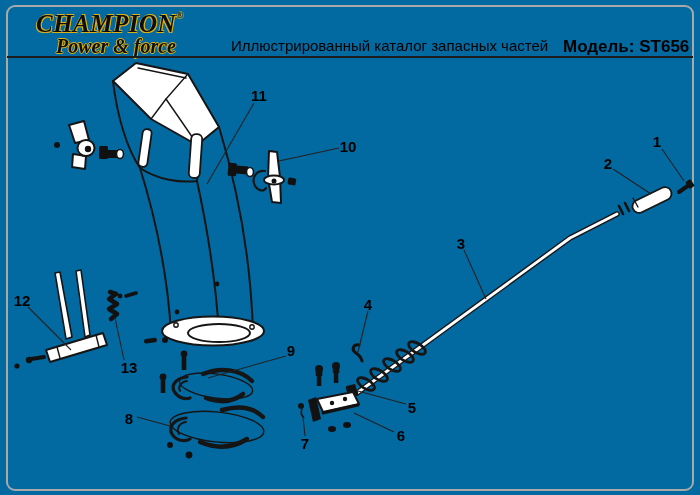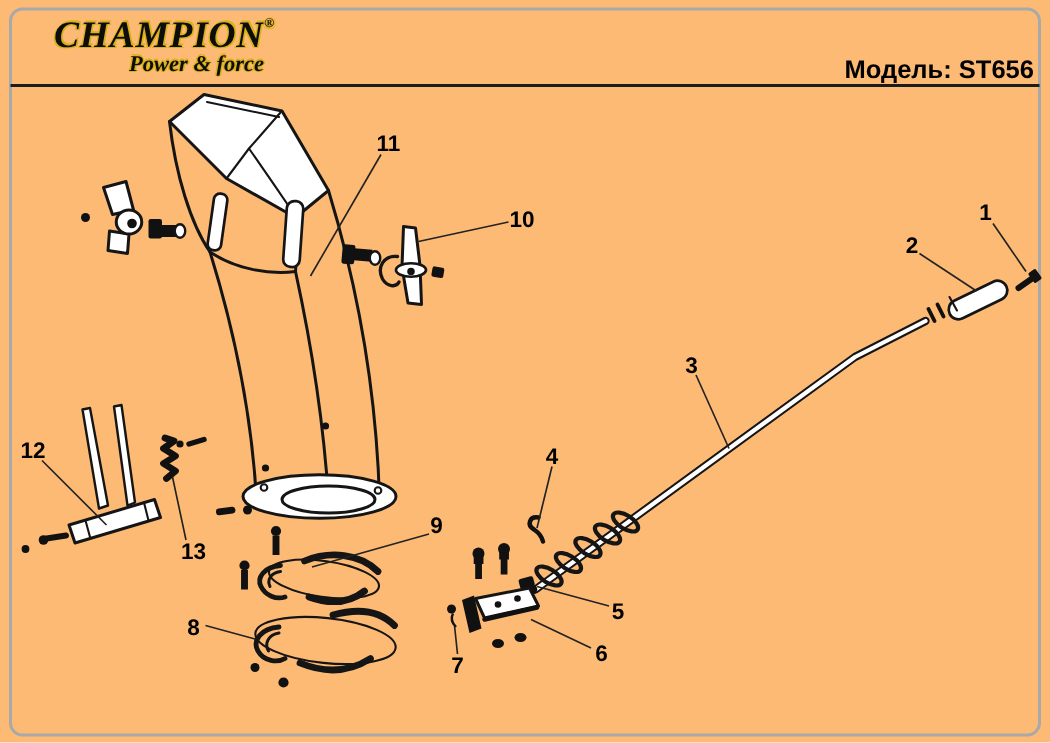--- a/index.html
+++ b/index.html
@@ -1,26 +1,26 @@
 <!DOCTYPE html>
 <html><head>
 <meta charset="utf-8">
 <style>
   html,body{margin:0;padding:0;background:#fff;}
-  .page{position:relative;width:700px;height:495px;background:#fdba74;overflow:hidden;
+  .page{position:relative;width:700px;height:495px;background:#0369a1;overflow:hidden;
         font-family:"Liberation Sans",sans-serif;}
   .page-border{position:absolute;left:6px;top:5px;right:6px;bottom:4px;
         border:2px solid #a9a9a9;border-radius:9px;pointer-events:none;}
   .logo{position:absolute;left:36px;top:11px;width:142px;line-height:1;}
   .brand{font-family:"Liberation Serif",serif;font-style:italic;font-weight:bold;
         font-size:25px;color:#0d0d0d;letter-spacing:.5px;white-space:nowrap;
         text-shadow:1px 1px 0 #d9b117,-1px 1px 0 #d9b117,1px -1px 0 #d9b117;}
   .brand sup{font-size:9px;vertical-align:top;}
   .tagline{font-family:"Liberation Serif",serif;font-style:italic;font-weight:bold;
-        font-size:15px;color:#0d0d0d;text-align:right;margin-top:0px;padding-right:2px;
+        font-size:20px;color:#0d0d0d;text-align:right;margin-top:0px;padding-right:2px;
         text-shadow:1px 0 0 #d9b117,-1px 0 0 #d9b117,0 1px 0 #d9b117,0 -1px 0 #d9b117;}
   .doc-title{position:absolute;left:231px;top:37px;font-size:15px;color:#000;}
   .doc-model{position:absolute;left:563px;top:37px;font-size:17px;font-weight:bold;color:#000;}
   .header-rule{position:absolute;left:7px;right:7px;top:56px;border-top:2px solid #1c1c1c;}
   svg.figure{position:absolute;left:0;top:0;}
   .ln{stroke:#151515;stroke-width:2;fill:none;stroke-linecap:round;stroke-linejoin:round;}
   .thin{stroke-width:1.4;}
   .thick{stroke-width:4.5;}
   .solid{fill:#111;stroke:none;}
   .wt{fill:#fff;}
@@ -30,20 +30,21 @@
 </head>
 <body>
 
 <div class="page">
   <div class="page-border"></div>
 
   <div class="logo">
     <div class="brand"><span>CHAMPION</span><sup>®</sup></div>
     <div class="tagline">Power &amp; force</div>
   </div>
+  <div class="doc-title">Иллюстрированный каталог запасных частей</div>
   <div class="doc-model">Модель: ST656</div>
   <div class="header-rule"></div>
 
   <svg class="figure" width="700" height="495" viewBox="0 0 700 495">
 
     <g>
       <path class="ln wt" d="M113,81 L136,63 L188,74 L219,127 L197,145 L151,119 Z"></path>
       <path class="ln thin" d="M151,119 L166,99 L187,75"></path>
       <path class="ln thin" d="M166,99 Q182,122 197,144"></path>
       <path class="ln thin" d="M138,68 L186,78"></path>

